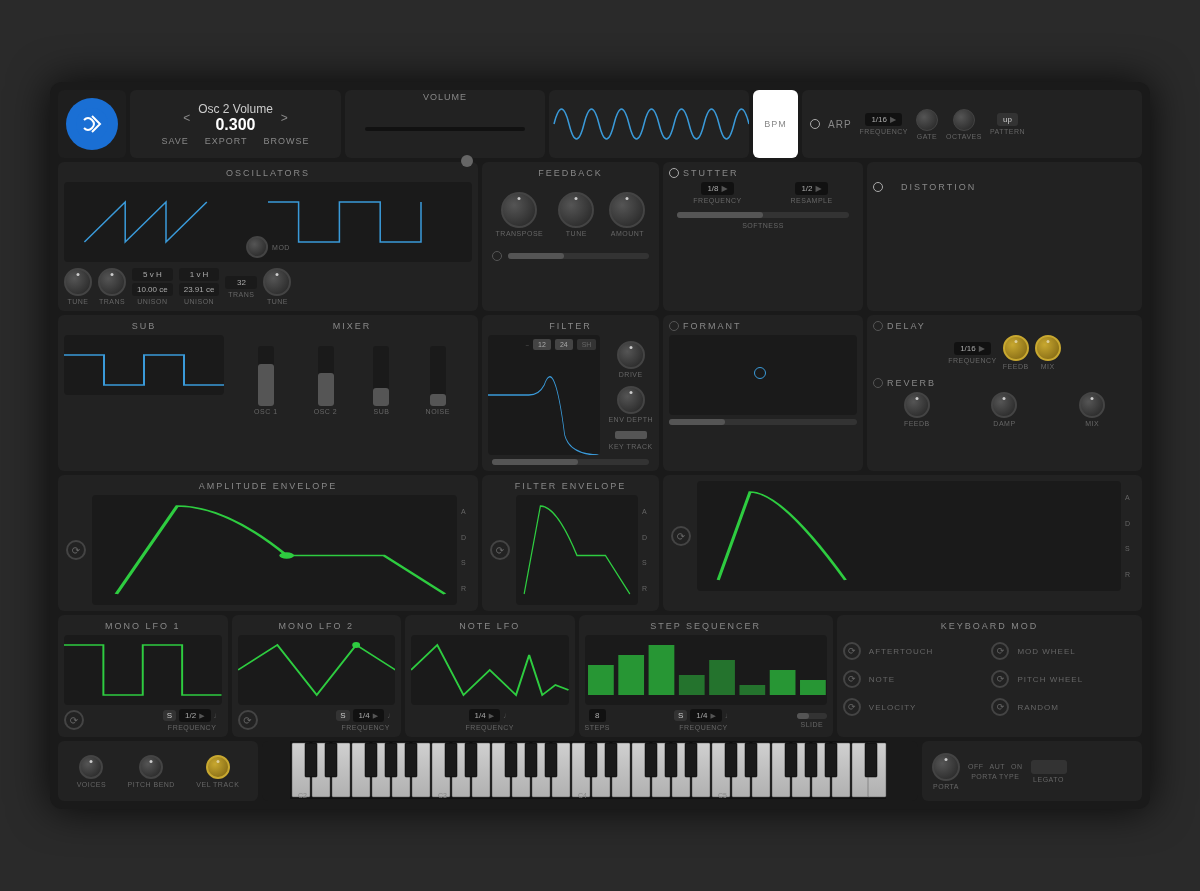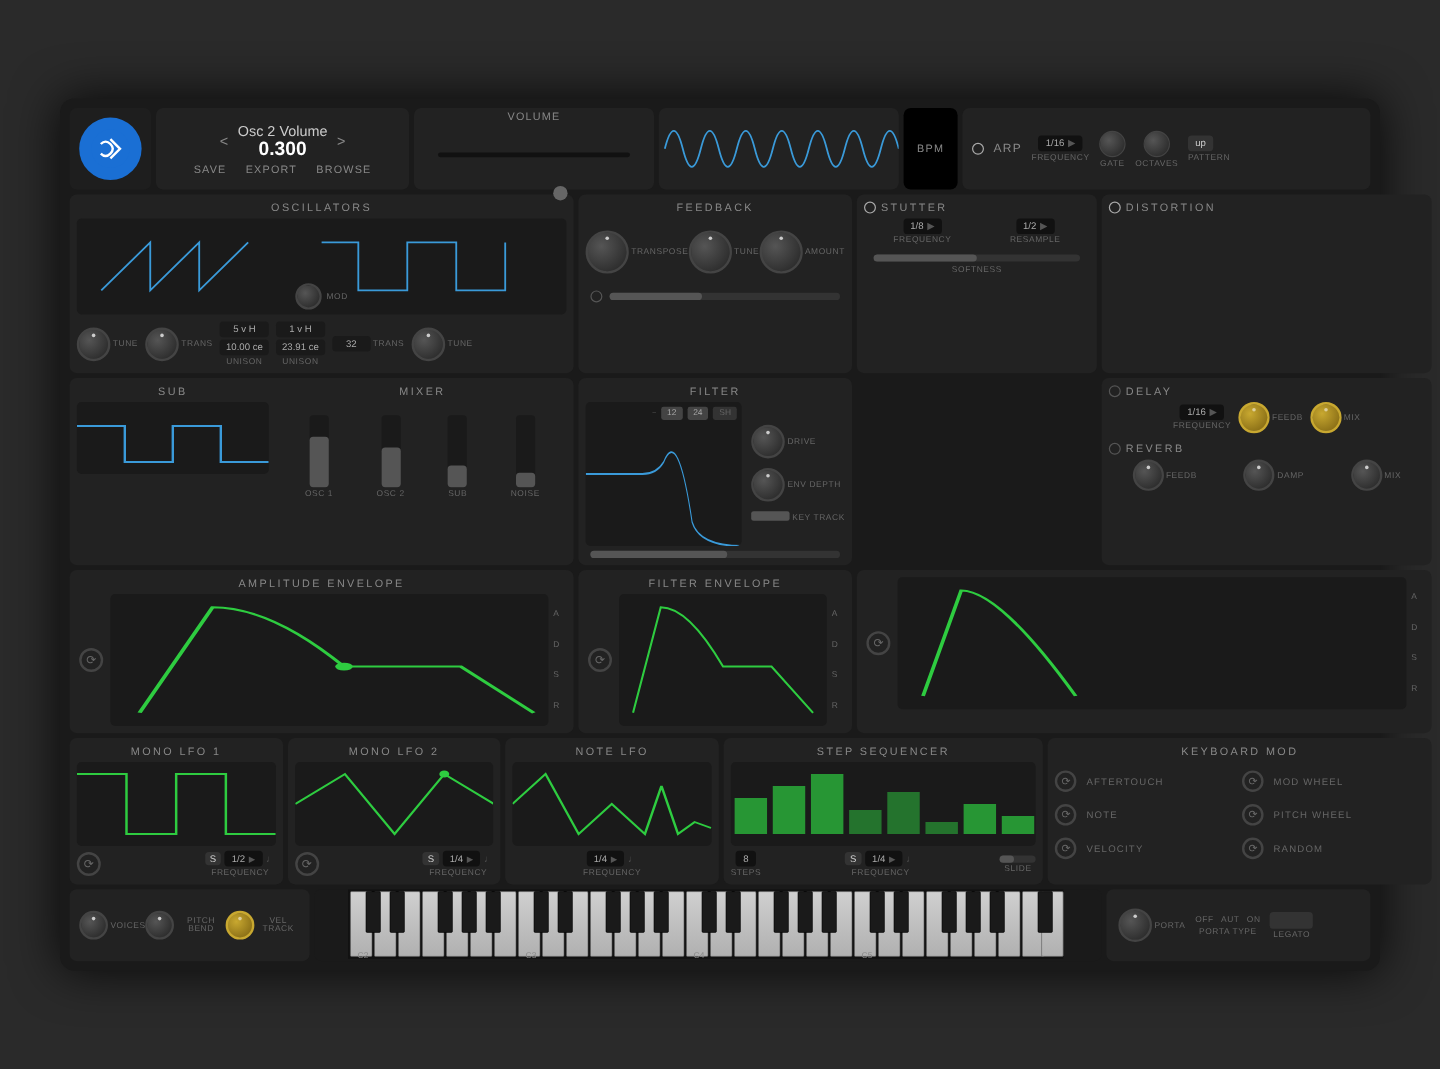--- a/index.html
+++ b/index.html
@@ -145,21 +145,21 @@
       width: 200px;
       background: #222;
       border-radius: 6px;
       display: flex;
       align-items: center;
       justify-content: center;
       overflow: hidden;
     }
     .bpm-area {
       width: 45px;
-      background: #000000;
+      background: #ffffff;
       border-radius: 6px;
       display: flex;
       flex-direction: column;
       align-items: center;
       justify-content: center;
       text-align: right;
     }
     .bpm-label { font-size: 9px; color: #888; letter-spacing: 1px; }
     .arp-area {
       width: 340px;
@@ -241,21 +241,21 @@
       border-color: #c8a830;
     }
     .knob-label {
       font-size: 7px;
       color: #666;
       text-align: center;
       letter-spacing: 0.5px;
     }
     .knob-group {
       display: flex;
-      flex-direction: row;
+      flex-direction: column;
       align-items: center;
       gap: 2px;
     }
     .param-box {
       background: #1a1a1a;
       border-radius: 3px;
       padding: 2px 5px;
       font-size: 8px;
       color: #aaa;
       text-align: center;
@@ -558,21 +558,21 @@
         <div class="text-tiny">FREQUENCY</div>
       </div>
       <div style="display:flex; flex-direction:column; align-items:center; gap:2px">
         <div class="small-knob"></div>
         <div class="text-tiny">GATE</div>
       </div>
       <div style="display:flex; flex-direction:column; align-items:center; gap:2px">
         <div class="small-knob"></div>
         <div class="text-tiny">OCTAVES</div>
       </div>
-      <div style="display:flex; flex-direction:column; align-items:flex-start; gap:2px">
+      <div style="display:flex; flex-direction:column; align-items:center; gap:2px">
         <div class="selector-box">
           <span>up</span>
         </div>
         <div class="text-tiny">PATTERN</div>
       </div>
     </div>
   </div>
 
   <div class="main-grid">
 
@@ -682,21 +682,21 @@
         <div style="height:6px;background:#333;border-radius:3px;margin-bottom:4px">
           <div style="width:50%;height:100%;background:#555;border-radius:3px"></div>
         </div>
         <div class="text-tiny">SOFTNESS</div>
       </div>
     </div>
 
     <div class="panel distortion-panel">
       <div style="display:flex;align-items:center;gap:4px;margin-bottom:4px">
         <div class="power-dot on"></div>
-        <div class="panel-title" style="margin:0">DISTORTION</div>
+        <div class="panel-title" style="margin:14px">DISTORTION</div>
       </div>
     </div>
 
     <div class="panel filter-panel">
       <div class="panel-title">FILTER</div>
       <div style="display:flex;gap:8px">
         <div class="filter-display" style="flex:1">
           <svg width="100%" height="120" viewBox="0 0 220 120" preserveAspectRatio="none">
             <path d="M0,60 L80,60 Q100,60 110,50 Q130,20 150,100 Q160,120 220,120" stroke="#3a9ad9" stroke-width="1.5" fill="none"></path>
           </svg>
@@ -771,20 +771,32 @@
               <div style="width:16px;height:60px;background:#1a1a1a;border-radius:3px;position:relative">
                 <div style="position:absolute;bottom:0;left:0;right:0;height:20%;background:#555;border-radius:3px"></div>
               </div>
               <div class="text-tiny">NOISE</div>
             </div>
           </div>
         </div>
       </div>
     </div>
 
+    <div class="panel formant-panel">
+      <div style="display:flex;align-items:center;gap:4px;margin-bottom:4px">
+        <div class="power-dot"></div>
+        <div class="panel-title" style="margin:0">FORMANT</div>
+      </div>
+      <div style="flex:1;background:#1a1a1a;border-radius:4px;min-height:80px;position:relative;display:flex;align-items:center;justify-content:center">
+        <div style="width:12px;height:12px;border-radius:50%;border:1px solid #3a9ad9;position:absolute;top:40%;left:45%"></div>
+      </div>
+      <div style="height:6px;background:#333;border-radius:3px;margin-top:4px">
+        <div style="width:30%;height:100%;background:#555;border-radius:3px"></div>
+      </div>
+    </div>
 
     <div class="panel effects-panel">
 
       <div style="margin-bottom:8px">
         <div style="display:flex;align-items:center;gap:4px;margin-bottom:4px">
           <div class="power-dot"></div>
           <div class="panel-title" style="margin:0">DELAY</div>
         </div>
         <div style="display:flex;align-items:center;gap:6px;justify-content:center">
           <div style="display:flex;flex-direction:column;align-items:center;gap:2px">

